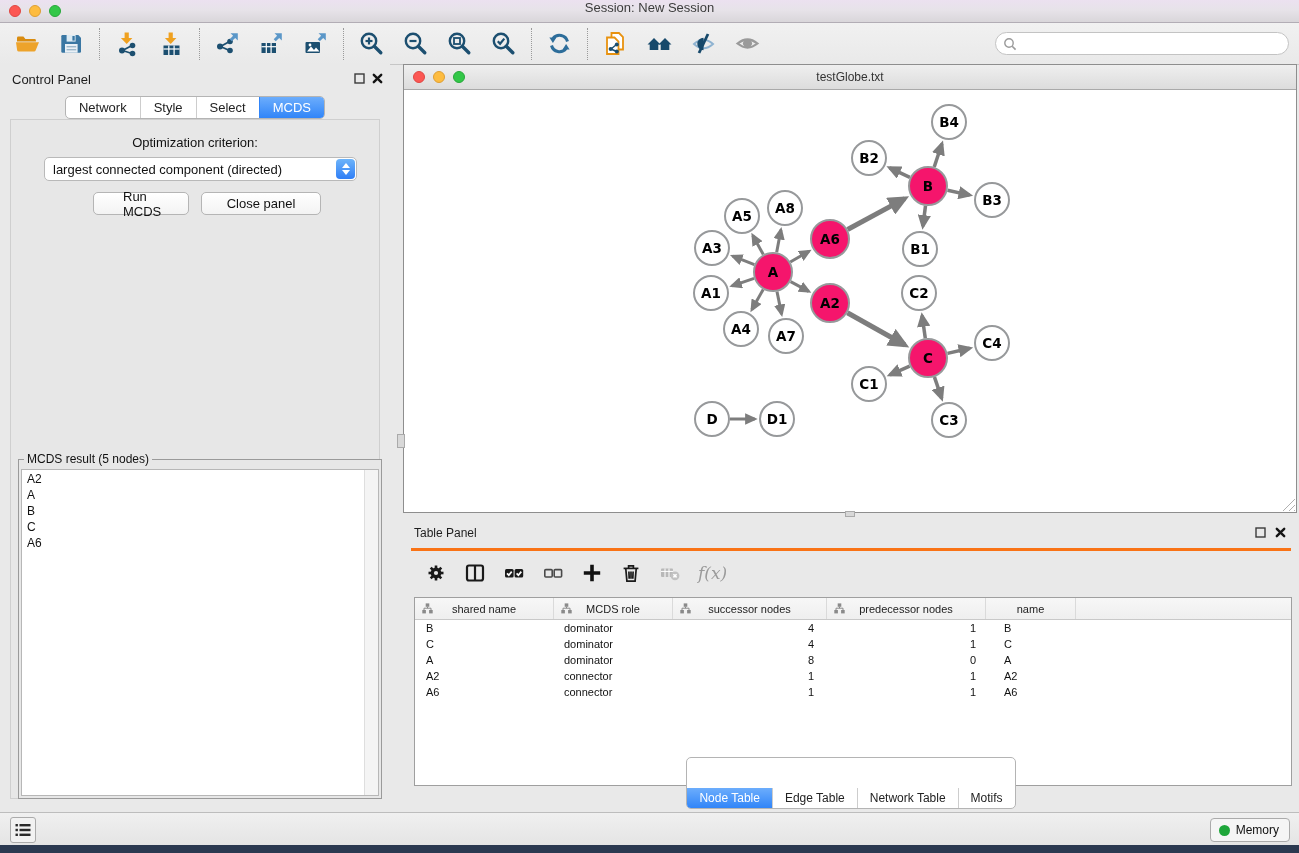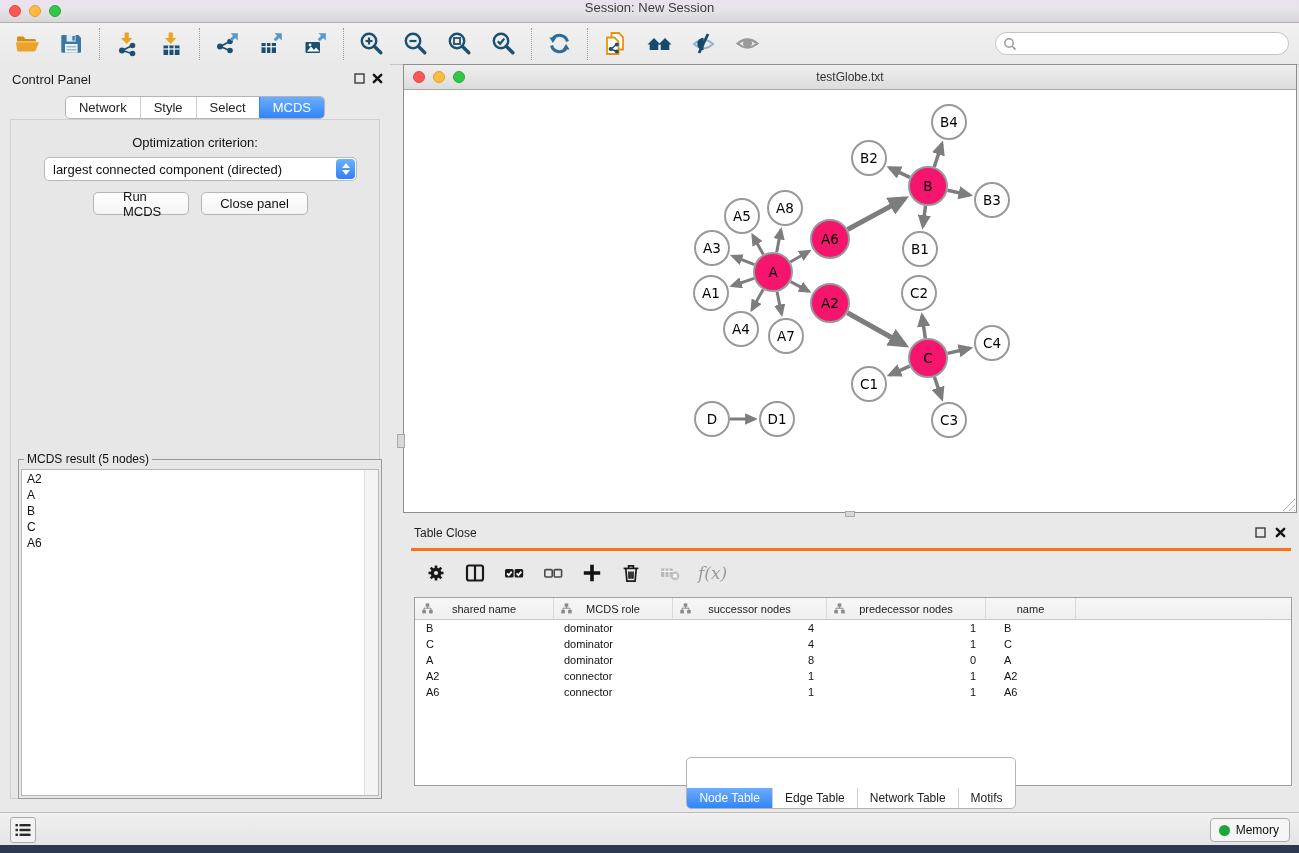--- a/index.html
+++ b/index.html
@@ -78,21 +78,21 @@
     width:19px; align-self:stretch; margin:1px; border-radius:4px;
     background:linear-gradient(#6db4fa,#2f7ef6);
     display:flex; flex-direction:column; align-items:center; justify-content:center; gap:2px;
   }
   .cp-btn {
     position:absolute; top:72px; height:23px; background:linear-gradient(#ffffff,#f3f3f3);
     border:1px solid #b5b5b5; border-radius:5px; font-size:13px; color:#111;
     display:flex; align-items:center; justify-content:center; cursor:default; box-sizing:border-box;
   }
   #btn-run { left:82px; width:96px;padding-left:29px; }
-  #btn-close { left:190px; width:107px; }
+  #btn-close { left:190px; width:120px; }
   .groupbox {
     position:absolute; left:7px; top:339px; width:362px; height:338px;
     border:1px solid #9a9a9a; background:#e7e7e7;
   }
   .gb-legend {
     position:absolute; top:-8px; left:5px; background:#e7e7e7; padding:0 3px;
     font-size:12px; color:#111;
   }
   .gb-inner {
     position:absolute; left:2px; right:2px; top:9px; bottom:2px;
@@ -104,21 +104,21 @@
   .network-window {
     position:absolute; left:403px; top:64px; width:894px; height:449px;
     border:1px solid #8e8e8e; background:#fff; box-sizing:border-box;
   }
   .nw-titlebar {
     position:absolute; left:0; top:0; right:0; height:24px;
     background:linear-gradient(#efefef,#dcdcdc); border-bottom:1px solid #a9a9a9;
   }
   .nw-titlebar .lights { top:6px; }
   .nw-titlebar .title { position:absolute; left:0; right:0; top:5px; text-align:center; font-size:12px; color:#333; }
-  .nw-canvas { position:absolute; left:0; top:25px; right:0; bottom:0; background:#fff; overflow:hidden; }
+  .nw-canvas { position:absolute; left:0; top:25px; right:0; bottom:0; background:#fff; overflow:hidden;font-weight:bold; }
   .resize-grip {
     position:absolute; right:1px; bottom:1px; width:14px; height:14px;
     background:repeating-linear-gradient(135deg, transparent 0 3px, #b0b0b0 3px 4px);
     clip-path:polygon(100% 0, 100% 100%, 0 100%);
   }
   .split-handle {
     position:absolute; background:#d8d8d8; border:1px solid #aaa; box-sizing:border-box;
   }
   
   .table-panel { position:absolute; left:403px; top:520px; width:896px; height:292px; background:#e9e9e9; }
@@ -500,21 +500,21 @@
         </svg>
     </div>
     <div class="resize-grip"></div>
   </div>
 
   <div class="split-handle" style="left:397px; top:434px; width:8px; height:14px;"></div>
   <div class="split-handle" style="left:845px; top:511px; width:10px; height:6px;"></div>
 
   <div class="table-panel">
     <div class="tp-header">
-      <span class="ptitle">Table Close</span>
+      <span class="ptitle">Table Panel</span>
       <svg class="float-ico" viewBox="0 0 11 11">
         <rect x="1" y="1" width="9" height="9" fill="none" stroke="#3a3a3a" stroke-width="1.4"></rect>
       </svg>
       <svg class="close-ico" viewBox="0 0 11 11">
         <path d="M1.8 1.8 L9.2 9.2 M9.2 1.8 L1.8 9.2" stroke="#141414" stroke-width="2.4" stroke-linecap="round"></path>
       </svg>
     </div>
     <div class="tp-toolbar">
       <svg class="tbicon" viewBox="0 0 22 22">
         <g stroke="#1a1a1a" stroke-width="2.6">

